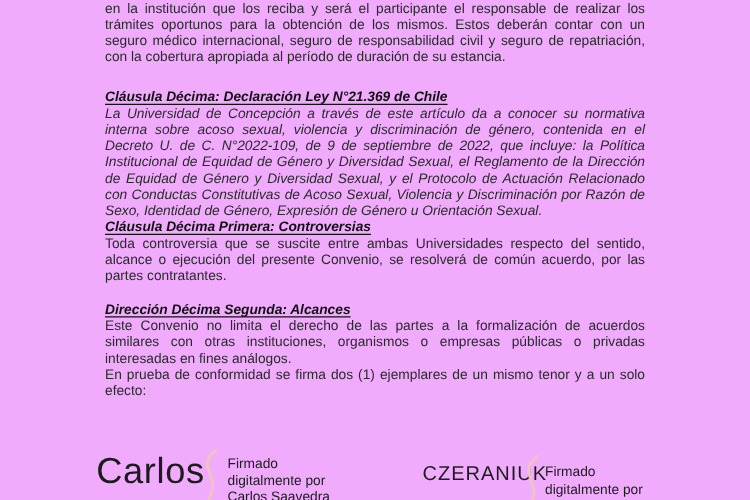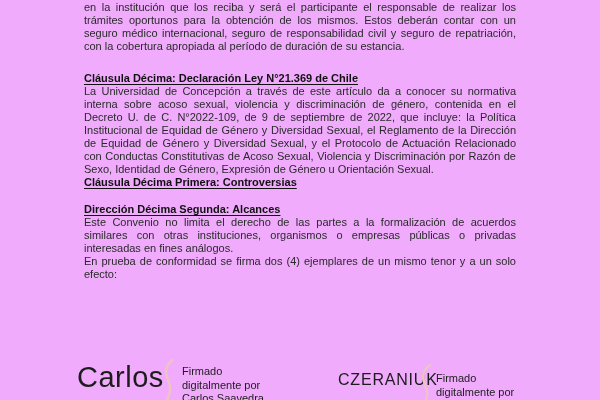--- a/index.html
+++ b/index.html
@@ -32,23 +32,24 @@
   }
   .content p.first { margin-top: 1px; }
   .clause-heading {
     margin: 0;
     font-size: 11px;
     line-height: 13px;
     font-weight: bold;
     color: #111111;
     text-decoration: underline;
     text-underline-offset: 2px;
+    font-style: italic;
   }
   .h-clause10 { margin-top: 19px; }
-  .p-clause10 { margin-top: 6px; }
+  .p-clause10 { margin-top: 6px; font-style: italic; }
   .h-clause11 { margin-top: 0; }
   .p-clause11 { margin-top: 6px; }
   .h-clause12 { margin-top: 14px; }
   .p-clause12 { margin-top: 6px; }
   .p-closing  { margin-top: 14px; }
 
   .signatures {
     position: absolute;
     left: 0;
     top: 358px;
@@ -94,26 +95,27 @@
   <div class="content">
 
     <p class="first">en la institución que los reciba y será el participante el responsable de realizar los trámites oportunos para la obtención de los mismos. Estos deberán contar con un seguro médico internacional, seguro de responsabilidad civil y seguro de repatriación, con la cobertura apropiada al período de duración de su estancia.</p>
 
     <h3 class="clause-heading h-clause10">Cláusula Décima: Declaración Ley N°21.369 de Chile</h3>
 
     <p class="p-clause10">La Universidad de Concepción a través de este artículo da a conocer su normativa interna sobre acoso sexual, violencia y discriminación de género, contenida en el Decreto U. de C. N°2022-109, de 9 de septiembre de 2022, que incluye: la Política Institucional de Equidad de Género y Diversidad Sexual, el Reglamento de la Dirección de Equidad de Género y Diversidad Sexual, y el Protocolo de Actuación Relacionado con Conductas Constitutivas de Acoso Sexual, Violencia y Discriminación por Razón de Sexo, Identidad de Género, Expresión de Género u Orientación Sexual.</p>
 
     <h3 class="clause-heading h-clause11">Cláusula Décima Primera: Controversias</h3>
 
+    <p class="p-clause11">Toda controversia que se suscite entre ambas Universidades respecto del sentido, alcance o ejecución del presente Convenio, se resolverá de común acuerdo, por las partes contratantes.</p>
 
     <h3 class="clause-heading h-clause12">Dirección Décima Segunda: Alcances</h3>
 
     <p class="p-clause12">Este Convenio no limita el derecho de las partes a la formalización de acuerdos similares con otras instituciones, organismos o empresas públicas o privadas interesadas en fines análogos.</p>
 
-    <p class="p-closing">En prueba de conformidad se firma dos (4) ejemplares de un mismo tenor y a un solo efecto:</p>
+    <p class="p-closing">En prueba de conformidad se firma dos (1) ejemplares de un mismo tenor y a un solo efecto:</p>
   </div>
 
   <div class="signatures">
 
     <div class="sig-name-large">Carlos</div>
 
     <span class="flourish flourish-left">
       <svg width="14" height="46" viewBox="0 0 14 46">
         <path d="M10,2 C4,6 2,11 3.5,17 C5,23 8,27 7,33 C6.2,38 4,41 3,46" fill="none" stroke="#efc3c3" stroke-width="2.4" stroke-linecap="round"></path>
       </svg>

